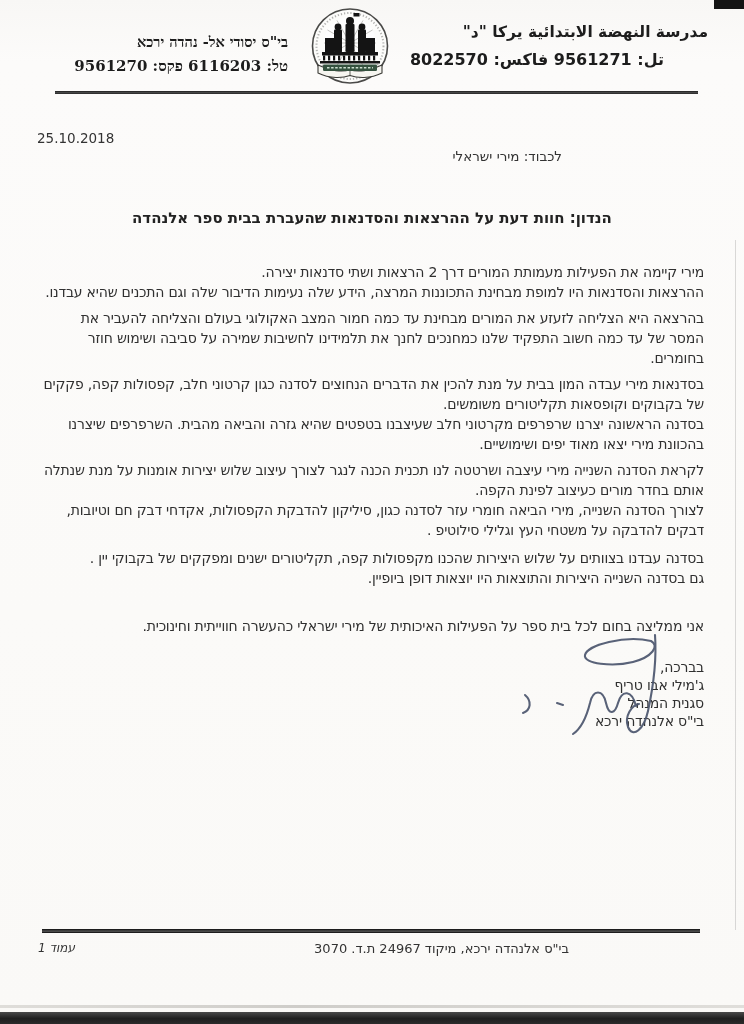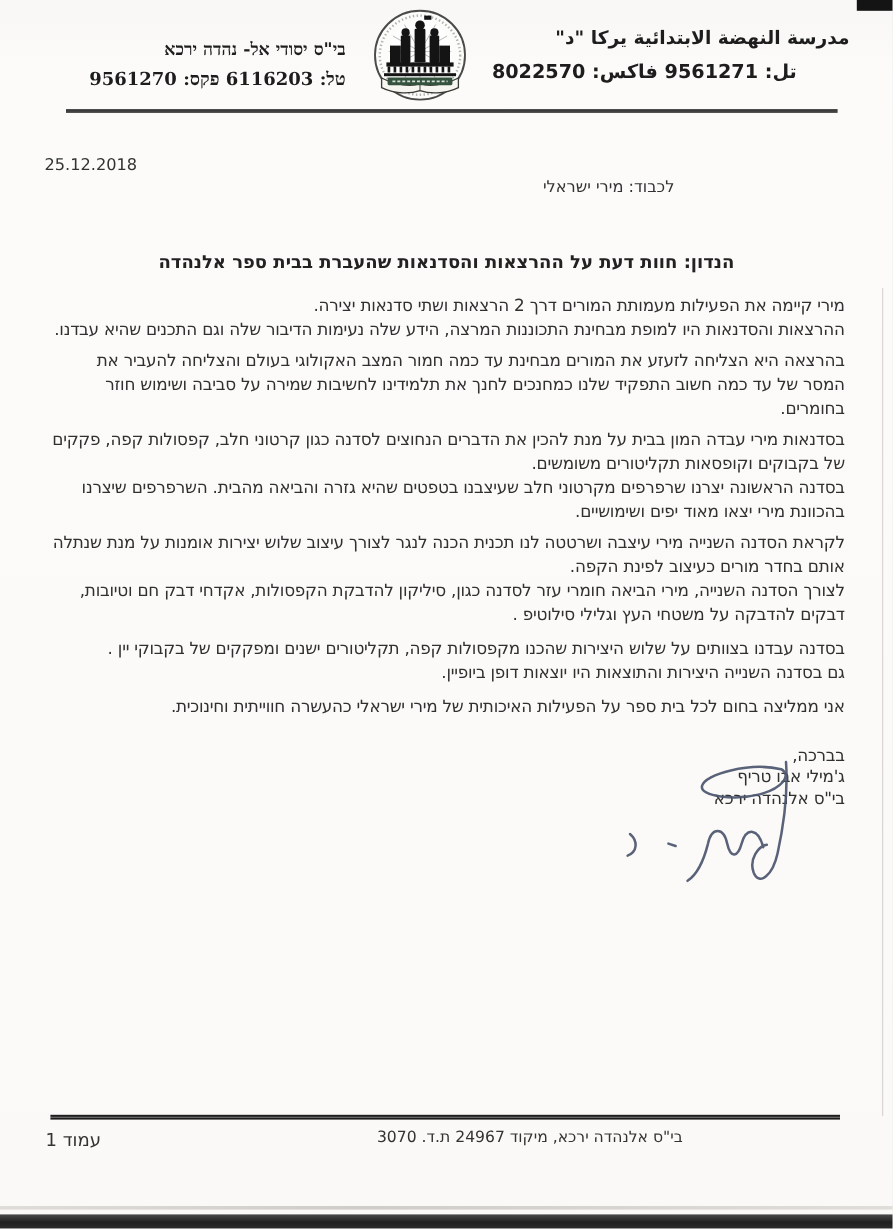--- a/index.html
+++ b/index.html
@@ -18,33 +18,33 @@
   .hdr-ar .l2{margin-top:9px;padding-left:0;padding-right:44px;font-size:16px;}
   .hdr-he{position:absolute;top:34px;left:60px;width:228px;text-align:right;direction:rtl;font-family:"DejaVu Serif",serif;font-weight:bold;font-size:14.5px;color:#1d1d1d;line-height:1.1;}
   .hdr-he .l2{margin-top:8px;font-size:15px;}
   .logo{position:absolute;left:310px;top:7px;width:80px;height:80px;}
   .hdr-rule{position:absolute;top:91px;left:55px;right:46px;height:3px;background:linear-gradient(180deg,#1c1c1c,#4a4a4a 55%,#232323);}
   
   .date{position:absolute;left:37px;top:130px;font-size:13.5px;direction:ltr;color:#333;}
   .addressee{position:absolute;right:182px;top:148px;font-size:13.5px;direction:rtl;color:#333;}
   .subject{position:absolute;top:209px;left:0;right:0;text-align:center;direction:rtl;font-weight:bold;font-size:15px;color:#222;text-underline-offset:3px;}
   
-  .body{position:absolute;top:245px;left:42px;right:40px;direction:rtl;text-align:right;font-size:14px;line-height:20px;letter-spacing:-0.2px;color:#303030;}
+  .body{position:absolute;top:262px;left:42px;right:40px;direction:rtl;text-align:right;font-size:14px;line-height:20px;letter-spacing:-0.2px;color:#303030;}
   .body p{margin:0;}
   .g{margin:0 0 6px 0;}
   .g-d{margin-bottom:8px;}
-  .g-e{margin-bottom:8px;}
+  .g-e{margin-bottom:28px;}
   .closing{margin-top:22px;line-height:18px;}
   .closing p{margin:0;}
   
   .signature{position:absolute;left:505px;top:633px;width:200px;height:130px;pointer-events:none;}
   
   .ftr-rule{position:absolute;top:929px;left:42px;right:44px;height:4px;background:linear-gradient(180deg,#1d1d1d 30%,#7a7a7a 52%,#1d1d1d 72%);}
   .ftr-address{position:absolute;top:941px;right:175px;font-size:13px;direction:rtl;color:#333;}
-  .ftr-page{position:absolute;top:941px;left:38px;font-size:15px;direction:rtl;color:#333;}
+  .ftr-page{position:absolute;top:941px;left:38px;font-size:12px;direction:rtl;color:#333;font-style:italic;}
 </style>
 </head>
 <body>
 
 <div class="page">
 
   <div class="corner-mark"></div>
   <div class="edge-line"></div>
   <div class="bottom-streak"></div>
   <div class="bottom-bar"></div>
@@ -92,21 +92,21 @@
     <line x1="17" y1="60.8" x2="63" y2="60.8" stroke="#cfe0d2" stroke-width="1.4" stroke-dasharray="2.5 1.6"></line>
   </svg>
 
   <div class="hdr-he">
     <div class="l1">בי"ס יסודי אל- נהדה   ירכא</div>
     <div class="l2">טל: 6116203 פקס: 9561270</div>
   </div>
 
   <div class="hdr-rule"></div>
 
-  <div class="date">25.12.2018</div>
+  <div class="date">25.10.2018</div>
   <div class="addressee">לכבוד: מירי ישראלי</div>
   <div class="subject">הנדון: חוות דעת על ההרצאות והסדנאות שהעברת בבית ספר אלנהדה</div>
 
   <div class="body">
     <div class="g">
       <p>מירי קיימה את הפעילות מעמותת המורים דרך 2 הרצאות ושתי סדנאות יצירה.</p>
       <p>ההרצאות והסדנאות היו למופת מבחינת התכוננות המרצה, הידע שלה נעימות הדיבור שלה וגם התכנים שהיא עבדנו.</p>
     </div>
     <div class="g">
       <p>בהרצאה היא הצליחה לזעזע את המורים מבחינת עד כמה חמור המצב האקולוגי בעולם והצליחה להעביר את המסר של עד כמה חשוב התפקיד שלנו כמחנכים לחנך את תלמידינו לחשיבות שמירה על סביבה ושימוש חוזר בחומרים.</p>
@@ -122,20 +122,21 @@
     <div class="g g-e">
       <p>בסדנה עבדנו  בצוותים על שלוש היצירות שהכנו מקפסולות קפה, תקליטורים ישנים ומפקקים של בקבוקי יין .</p>
       <p>גם בסדנה השנייה היצירות והתוצאות היו יוצאות דופן ביופיין.</p>
     </div>
     <div class="g">
       <p>אני ממליצה בחום לכל בית ספר על הפעילות האיכותית של מירי ישראלי כהעשרה חווייתית וחינוכית.</p>
     </div>
     <div class="closing">
       <p>בברכה,</p>
       <p>ג'מילי אבו טריף</p>
+      <p>סגנית המנהל</p>
       <p>בי"ס אלנהדה ירכא</p>
     </div>
   </div>
 
   <svg class="signature" viewBox="0 0 200 130" aria-hidden="true">
     <g fill="none" stroke="#4c566e" stroke-width="2.1" stroke-linecap="round" opacity="0.92">
       <path d="M146 8 C 120 2, 82 12, 80 22 C 78 31, 108 34, 128 29 C 147 24, 155 13, 146 8"></path>
       <path d="M150 2 C 152 30, 148 55, 143 78 C 139 96, 128 106, 123 94 C 119 83, 127 72, 134 71"></path>
       <path d="M131 73 C 127 57, 117 56, 113 70 C 110 81, 104 83, 101 70 C 98 56, 88 56, 85 70 C 82 82, 77 95, 68 101"></path>
       <path d="M52 70 L 58 72"></path>

